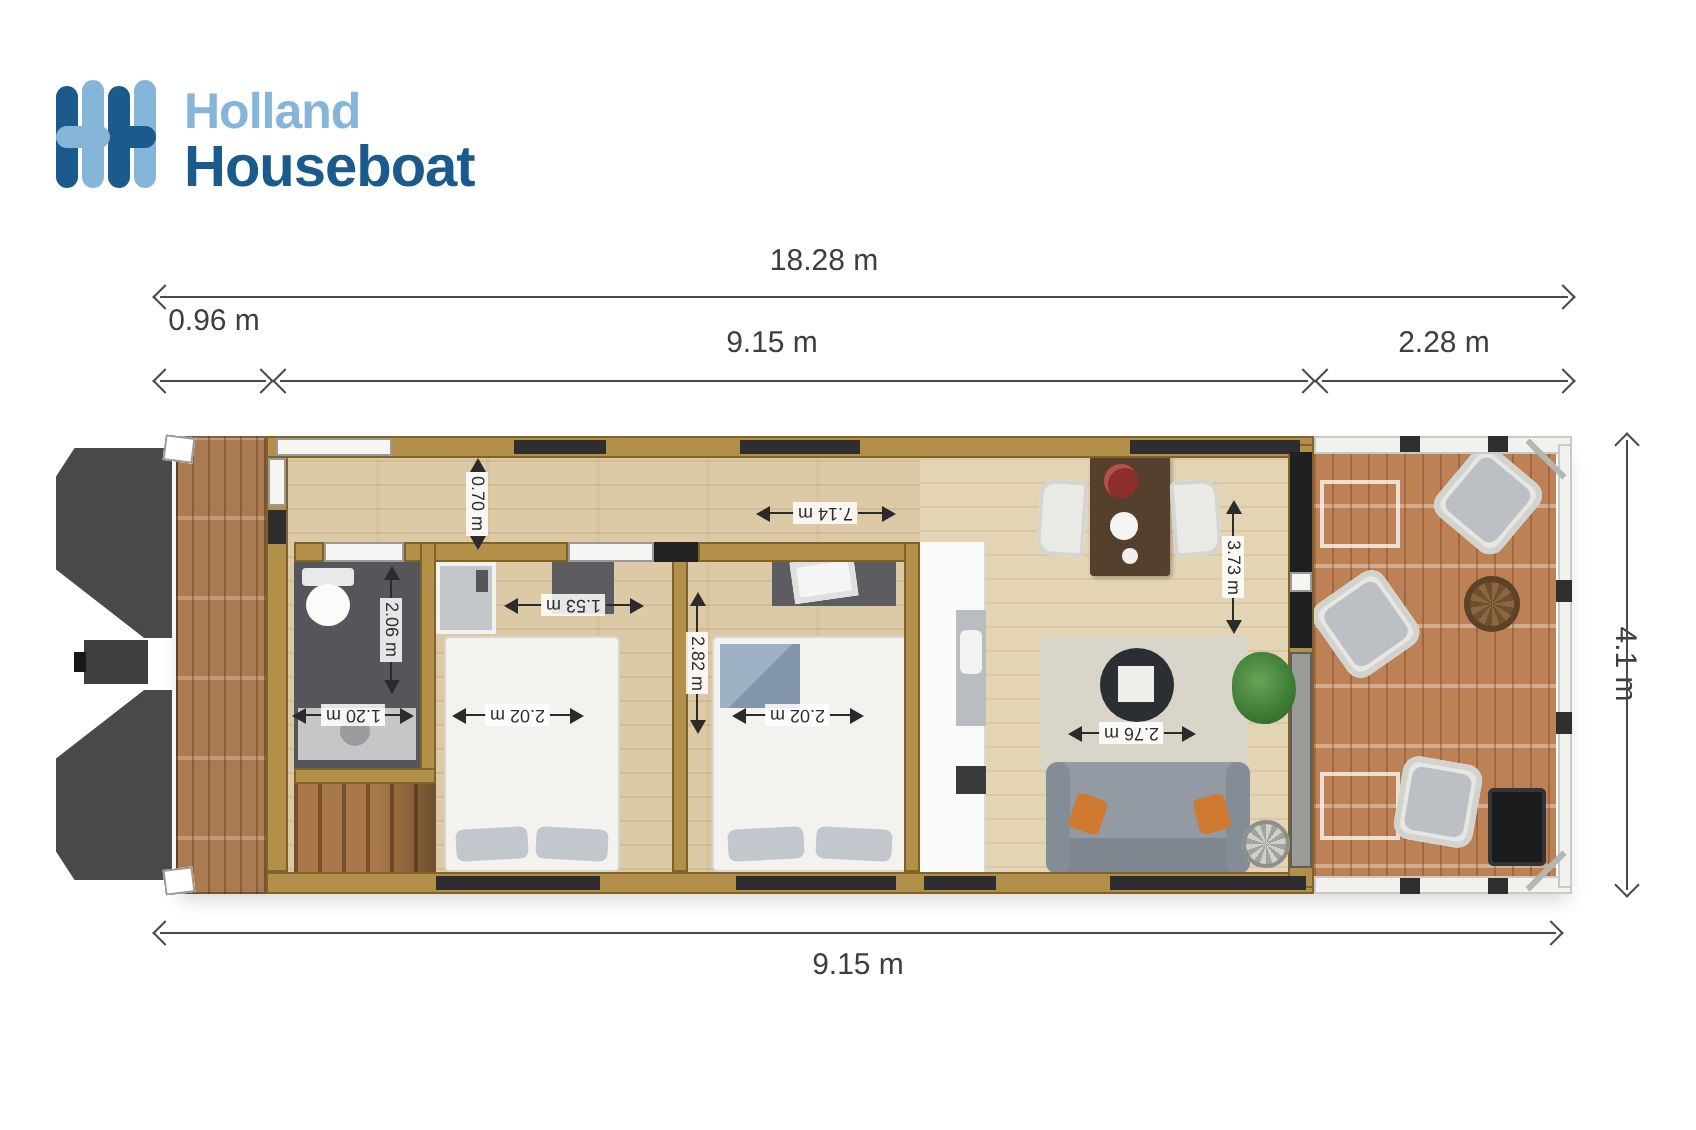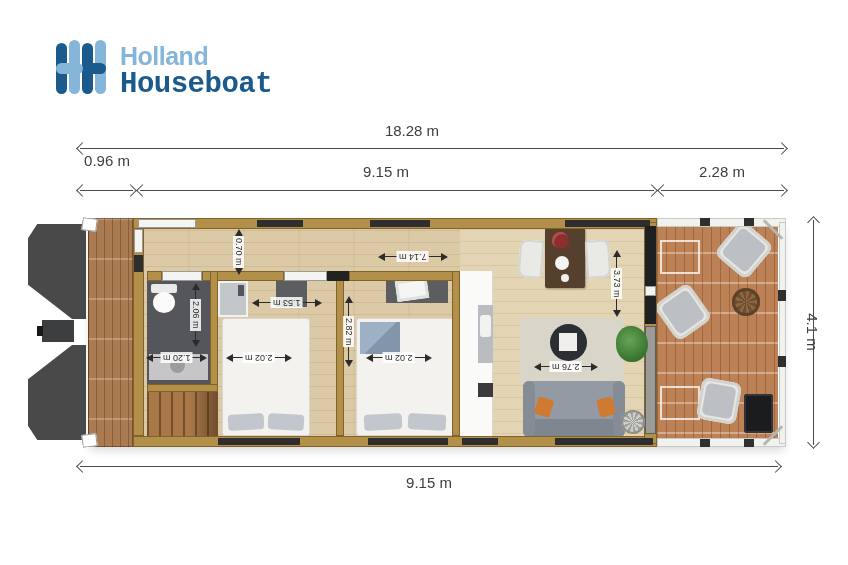--- a/index.html
+++ b/index.html
@@ -61,31 +61,31 @@
   .tchair{position:absolute;background:#e6e6e3;border-radius:8px;box-shadow:inset 0 0 0 3px #d2d2ce;z-index:3;}
   .tchair .cush{position:absolute;left:5px;top:5px;right:5px;bottom:5px;background:#bcc0c5;border-radius:5px;}
   .post{position:absolute;background:#2f2f2f;z-index:6;}
   .rail{position:absolute;background:#f1f1ee;box-shadow:inset 0 0 0 1px #c9c9c5;z-index:5;}
 </style>
 </head>
 <body>
 
 <div class="stage">
 
-  <div class="abs" style="left:28px;top:38px;width:260px;height:64px;margin-left:28px;">
+  <div class="abs" style="left:28px;top:38px;width:260px;height:64px;">
     <div>
       <div class="logo-bar" style="left:0;top:5px;height:51px;background:#1a5a8c;"></div>
       <div class="logo-bar" style="left:13px;top:2px;height:54px;background:#85b5d8;"></div>
       <div class="logo-bar" style="left:26px;top:5px;height:51px;background:#1a5a8c;"></div>
       <div class="logo-bar" style="left:39px;top:2px;height:54px;background:#85b5d8;"></div>
       <div class="logo-cross" style="left:0;top:25px;width:27px;background:#85b5d8;"></div>
       <div class="logo-cross" style="left:27px;top:25px;width:23px;background:#1a5a8c;"></div>
     </div>
     <div class="logo-word" style="left:64px;top:6px;font-size:25px;color:#85b5d8;">Holland</div>
-    <div class="logo-word" style="left:64px;top:32px;font-size:29px;color:#1a5a8c;font-family:Liberation Mono, monospace;">Houseboat</div>
+    <div class="logo-word" style="left:64px;top:32px;font-size:29px;color:#1a5a8c;">Houseboat</div>
   </div>
 
   <div class="dlabel" style="left:412px;top:122px;">18.28 m</div>
   <div class="edim h" style="left:78px;top:143px;width:708px;height:10px;">
     <span class="ch chl"></span>
       <span class="ln"></span>
       <span class="ch chr"></span>
   </div>
 
   <div class="dlabel" style="left:107px;top:152px;">0.96 m</div>

